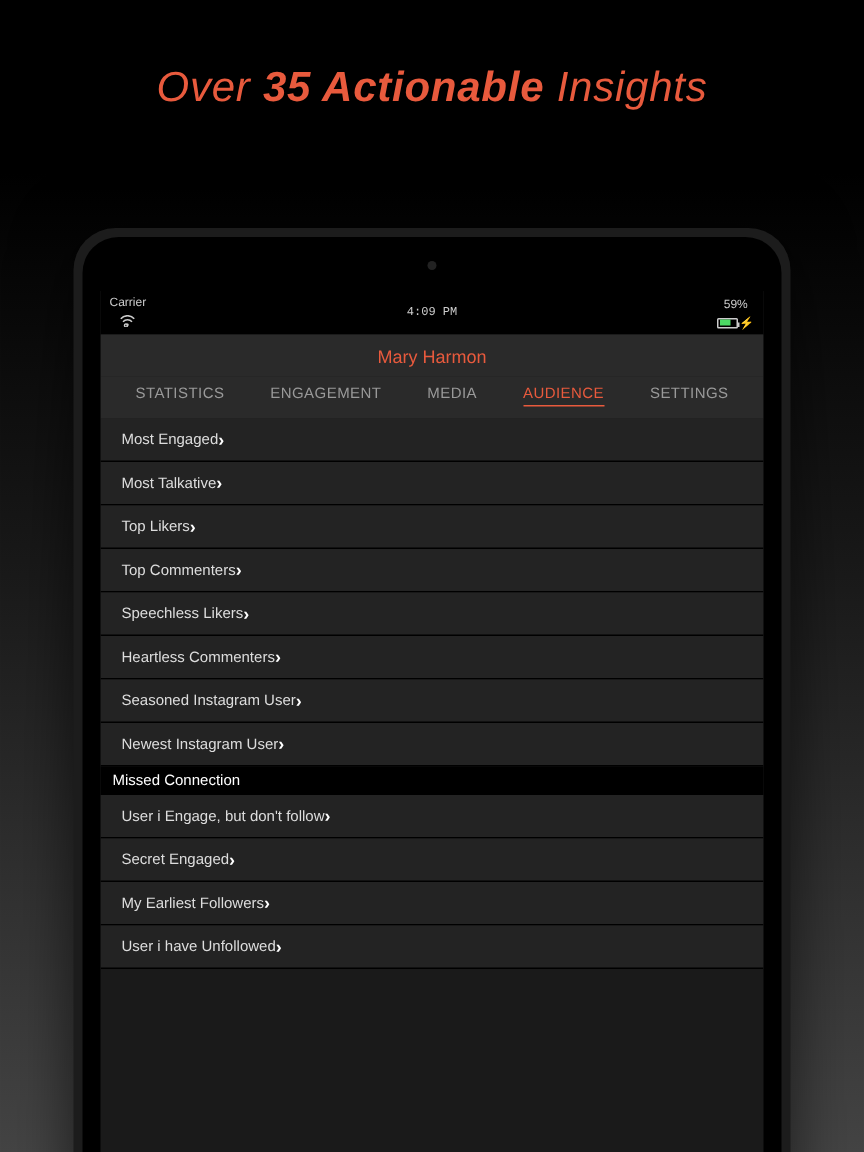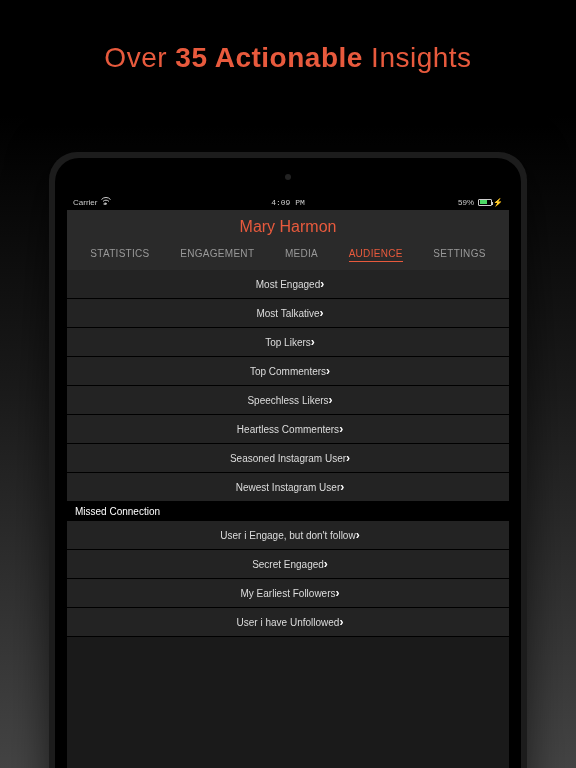--- a/index.html
+++ b/index.html
@@ -11,20 +11,21 @@
       overflow: hidden;
       position: relative;
     }
     .headline {
       color: #e85a3d;
       font-size: 28px;
       font-weight: 200;
       text-align: center;
       padding-top: 42px;
       letter-spacing: 0.5px;
+      font-style: italic;
     }
     .headline .bold { font-weight: 600; }
     .device {
       position: absolute;
       top: 152px;
       left: 50%;
       transform: translateX(-50%);
       width: 478px;
       height: 700px;
       background: #1c1c1c;
@@ -58,31 +59,31 @@
     }
     .status-bar {
       display: flex;
       justify-content: space-between;
       align-items: center;
       font-size: 8px;
       color: #ccc;
       padding: 3px 6px;
       background: #000;
     }
-    .status-left, .status-right { display: flex; align-items: center; gap: 4px; }
+    .status-left, .status-right { display: flex; align-items: center; gap: 4px; flex-direction: column; }
     .status-center { position: absolute; left: 50%; transform: translateX(-50%); font-family: Liberation Mono, monospace; }
     .wifi-icon { font-size: 9px; }
     .nav-header {
       background: #2a2a2a;
       text-align: center;
       padding: 8px 0 6px 0;
     }
     .nav-title {
       color: #e85a3d;
-      font-size: 16px;
+      font-size: 12px;
       font-weight: 400;
     }
     .tabs {
       display: flex;
       justify-content: space-around;
       background: #2a2a2a;
       padding: 6px 8px 8px 8px;
     }
     .tab {
       font-size: 10px;
@@ -98,21 +99,21 @@
     }
     .section-header {
       background: #000;
       color: #fff;
       font-size: 10px;
       padding: 4px 8px;
       font-weight: 400;
     }
     .row {
       display: flex;
-      justify-content: center;
+      justify-content: flex-start;
       align-items: center;
       background: #232323;
       padding: 7px 10px 7px 14px;
       border-bottom: 1px solid #000;
       cursor: pointer;
     }
     .row-label {
       color: #ddd;
       font-size: 10px;
       font-weight: 300;

